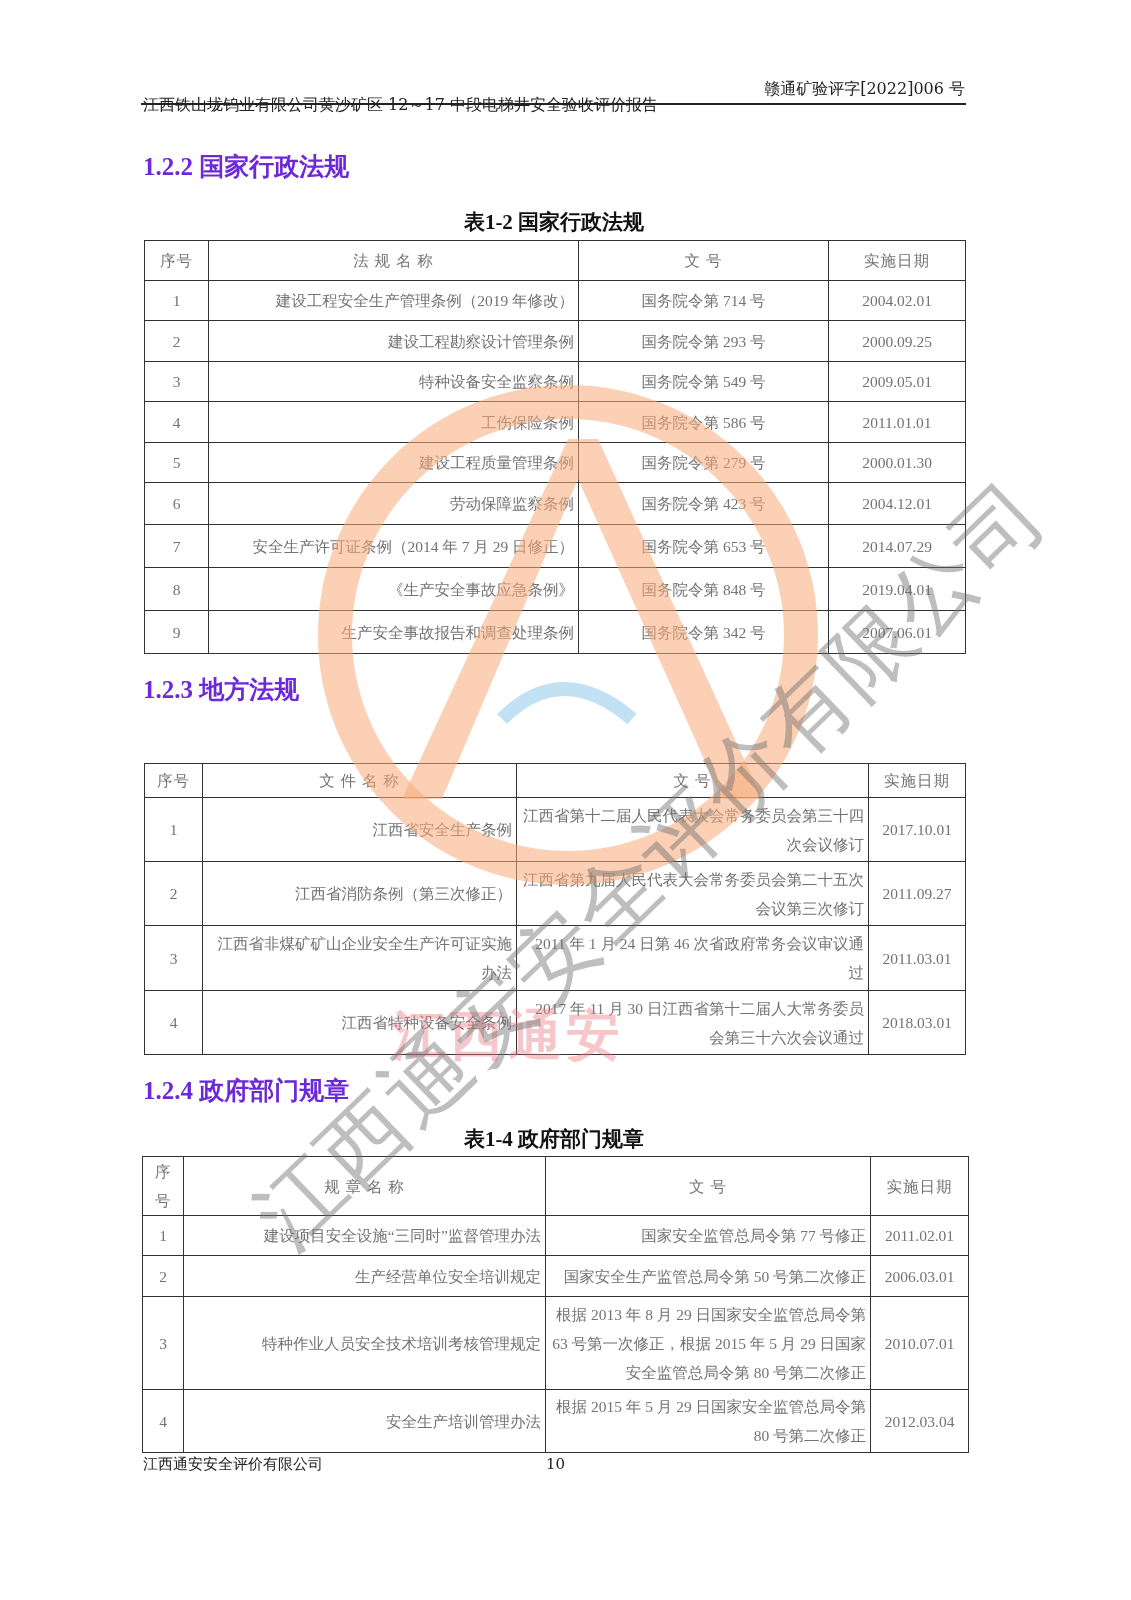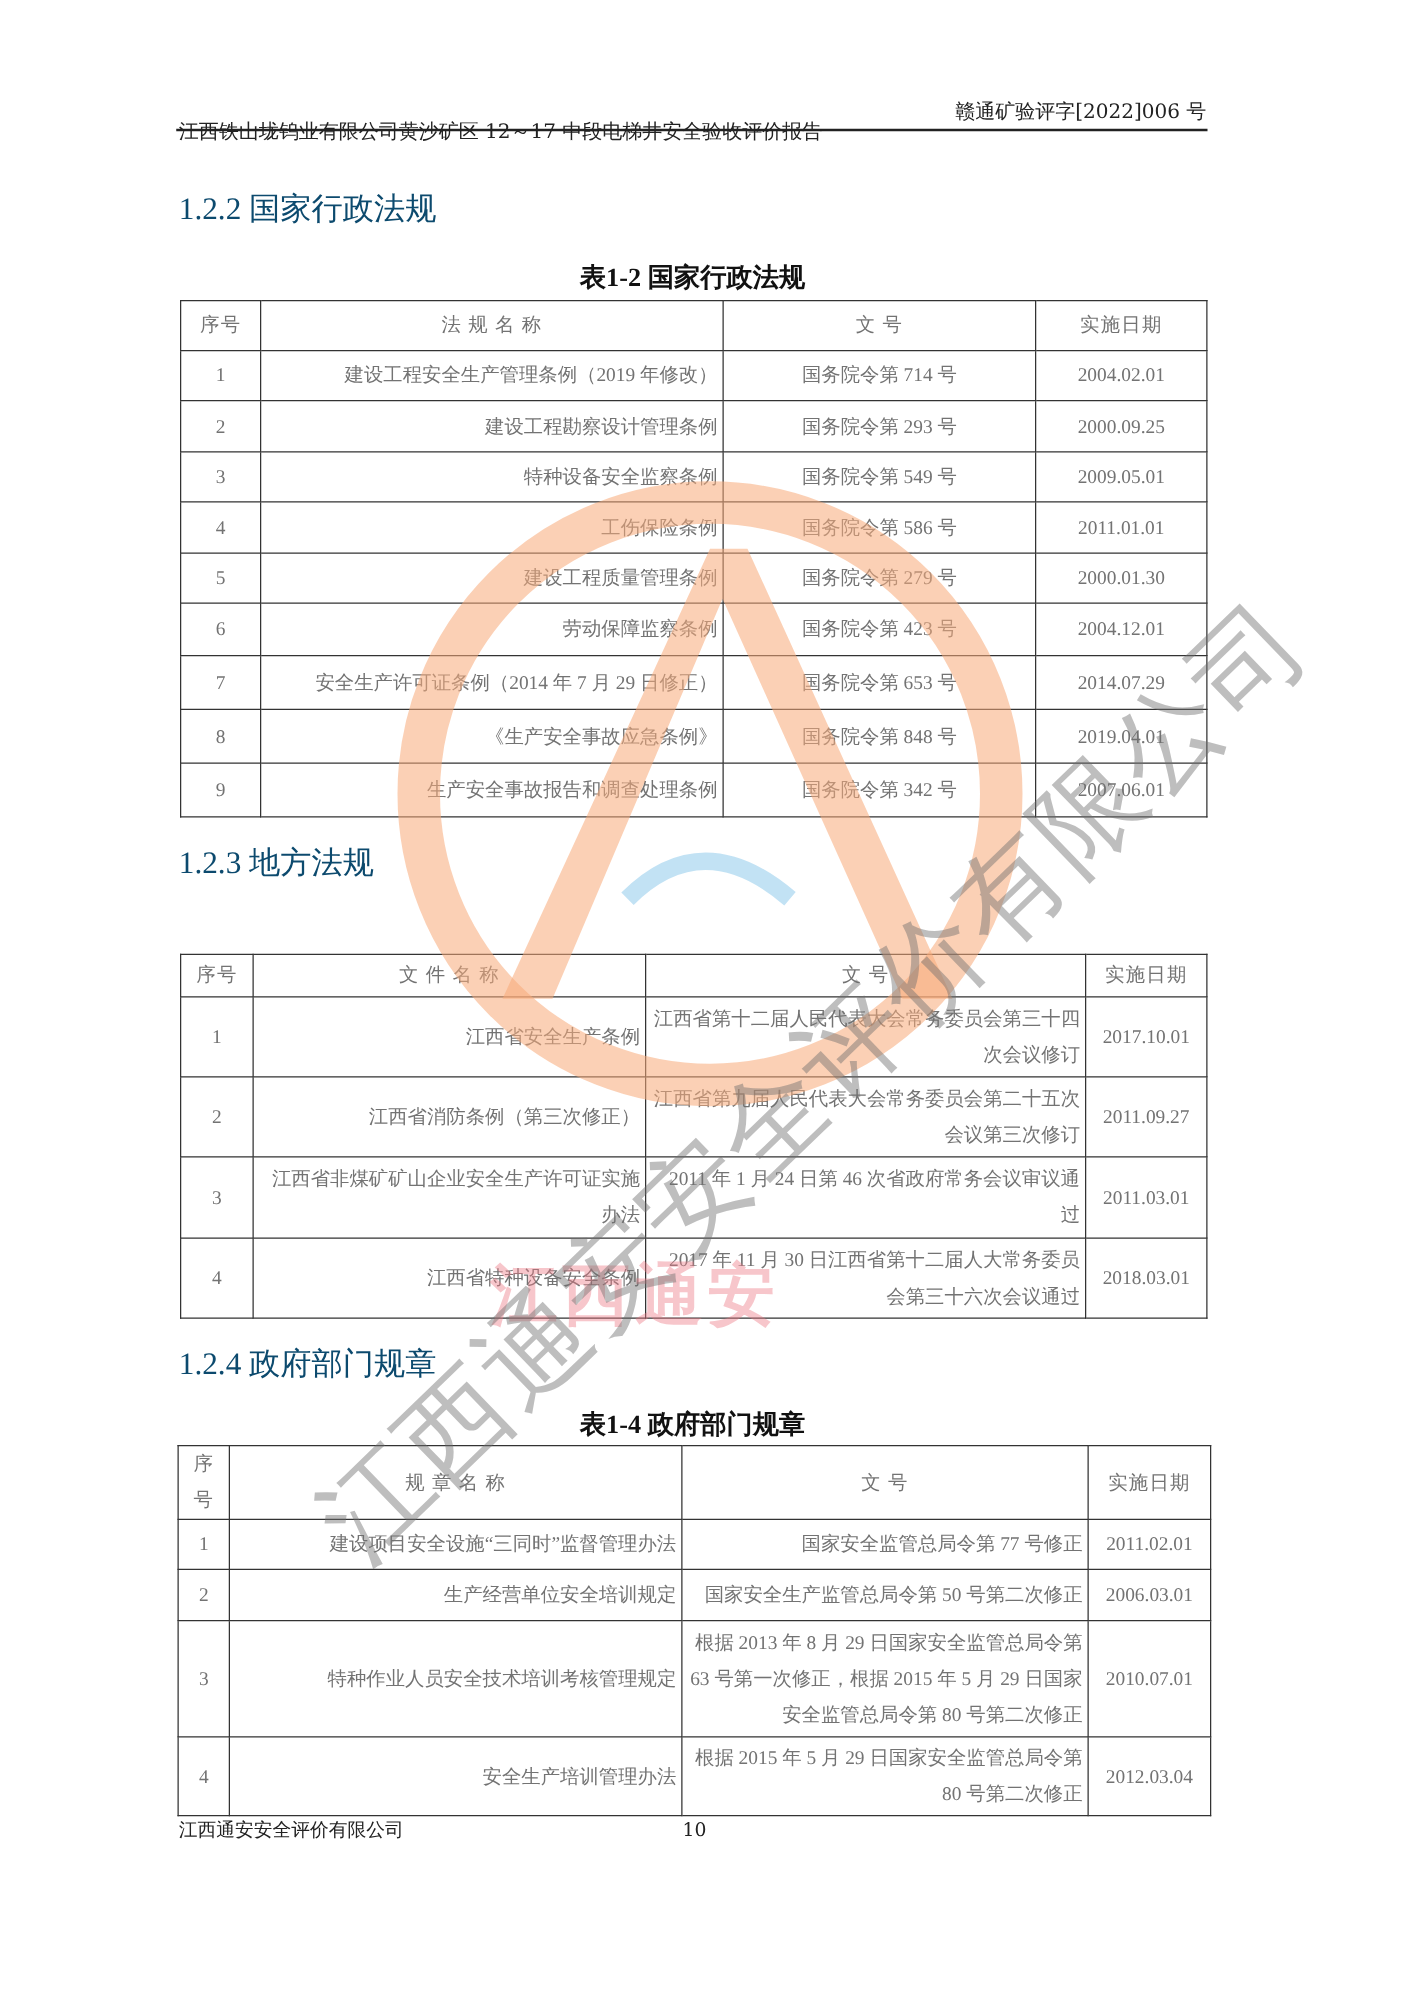--- a/index.html
+++ b/index.html
@@ -15,22 +15,22 @@
       font-size: 16px; color: #222;
     }
     .header .left { position: absolute; left: 0; top: 16px; }
     .header .right { position: absolute; right: 0; top: 0; }
     .header-rule {
       position: absolute; left: 141px; top: 103px; width: 825px; height: 0;
       border-top: 2px solid #222;
     }
 
     .h2 {
-      position: absolute; left: 143px; font-size: 25px; font-weight: normal;
-      font-family: "Liberation Serif", "DejaVu Serif", serif; color: #0c4a6e;
+      position: absolute; left: 143px; font-size: 25px; font-weight: bold;
+      font-family: "Liberation Serif", "DejaVu Serif", serif; color: #6d28d9;
     }
     .caption {
       position: absolute; font-size: 21px; font-weight: bold; text-align: center;
       font-family: "Liberation Serif", "DejaVu Serif", serif; color: #111;
     }
 
     table.doc {
       position: absolute; border-collapse: collapse; table-layout: fixed;
       font-size: 15.5px; color: #737373;
       font-family: "Liberation Serif", "DejaVu Serif", serif;

